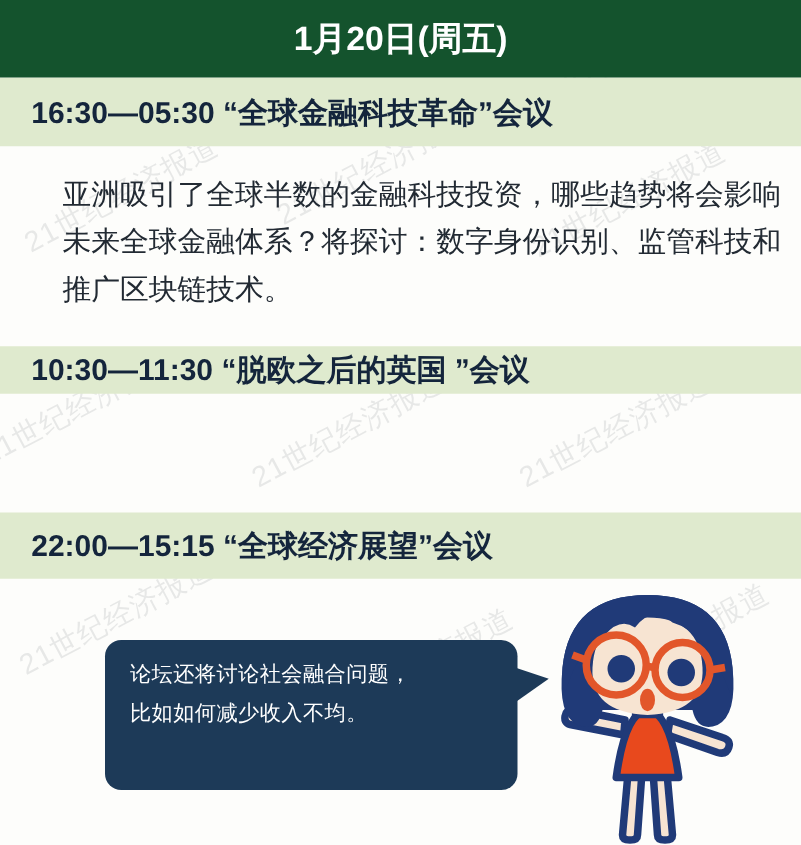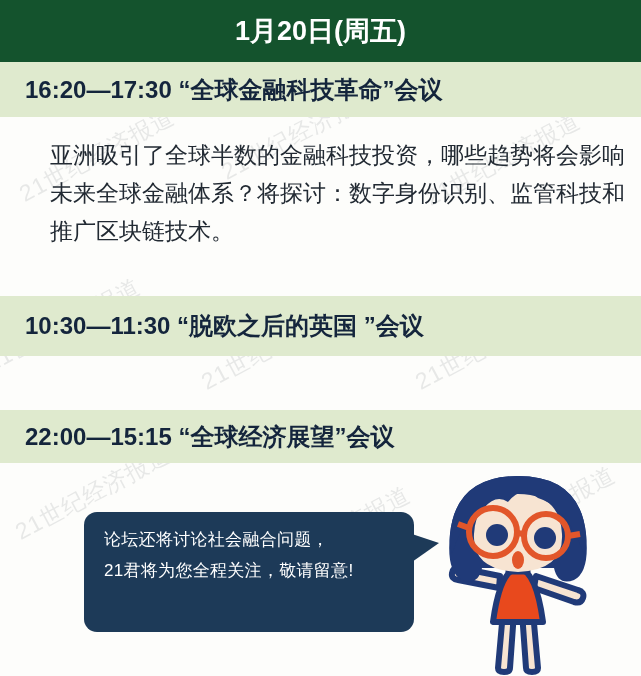--- a/index.html
+++ b/index.html
@@ -79,21 +79,21 @@
     height: 100%;
     display: flex;
     align-items: center;
     font-size: 24px;
     font-weight: bold;
     color: #14253c;
     letter-spacing: 0px;
     white-space: nowrap;
   }
   .bar-1 { top: 62px;  height: 55px; }
-  .bar-2 { top: 277px; height: 60px; margin-top: 19px; }
+  .bar-2 { top: 277px; height: 38px; }
   .bar-3 { top: 410px; height: 53px; }
 
   
   .session-desc {
     position: absolute;
     left: 25px;
     width: 588px;
     font-size: 23px;
     line-height: 38px;
     color: #222a33;
@@ -163,36 +163,36 @@
     <span class="wm" style="left:250px; top:560px;">21世纪经济报道</span>
     <span class="wm" style="left:455px; top:540px;">21世纪经济报道</span>
     <span class="wm" style="left:445px; top:56px;">21世纪经济报道</span>
   </div>
 
   <div class="date-header">
     <div class="date-header-text">1月20日(周五)</div>
   </div>
 
   <div class="session-bar bar-1">
-    <div class="session-title">16:20—17:30 “全球金融科技革命”会议</div>
+    <div class="session-title">16:30—05:30 “全球金融科技革命”会议</div>
   </div>
   <div class="session-desc desc-1">亚洲吸引了全球半数的金融科技投资，哪些趋势将会影响未来全球金融体系？将探讨：数字身份识别、监管科技和推广区块链技术。</div>
 
   <div class="session-bar bar-2">
     <div class="session-title">10:30—11:30 “脱欧之后的英国 ”会议</div>
   </div>
 
   <div class="session-bar bar-3">
     <div class="session-title">22:00—15:15 “全球经济展望”会议</div>
   </div>
 
   <div class="bubble">
     <div class="bubble-text">
       <span class="bubble-line">论坛还将讨论社会融合问题，</span>
-      <span class="bubble-line">21君将为您全程关注，敬请留意!</span>
+      <span class="bubble-line">比如如何减少收入不均。</span>
     </div>
   </div>
   <div class="bubble-tail"></div>
 
   <div class="mascot">
     <svg width="175" height="204" viewBox="0 0 175 204" xmlns="http://www.w3.org/2000/svg">
 
       <g stroke="#203a78" stroke-width="6" fill="#f7e4d2" stroke-linejoin="round" stroke-linecap="round">
         <path d="M65 140 L60 196 Q60 200 66 200 Q72 200 72 196 L76 140 Z"></path>
         <path d="M95 140 L100 196 Q100 200 94 200 Q88 200 88 196 L84 140 Z"></path>

